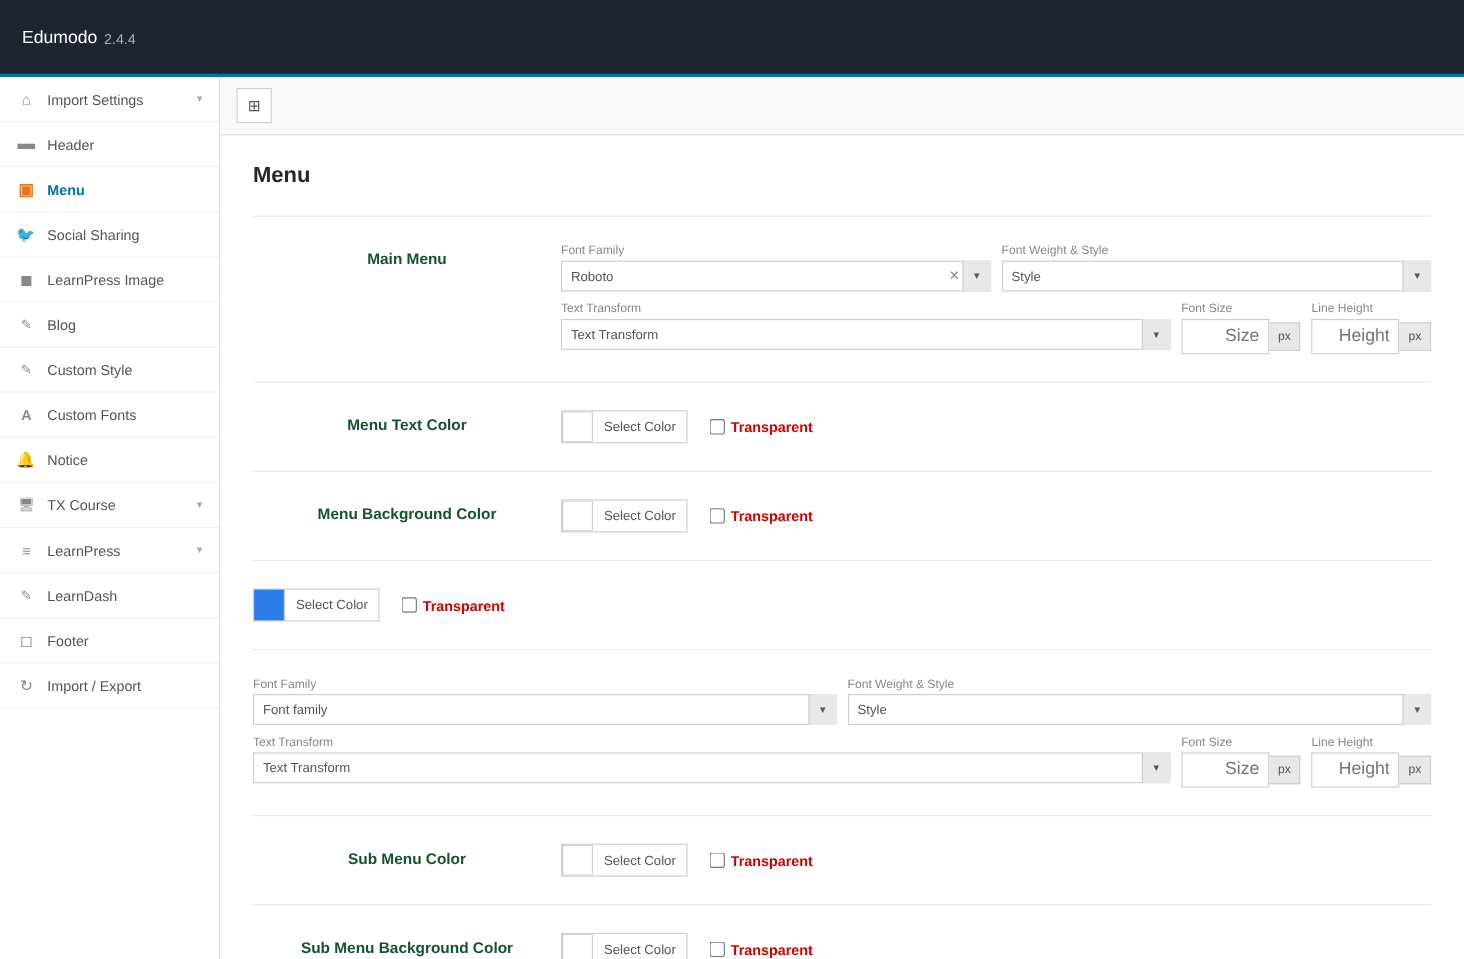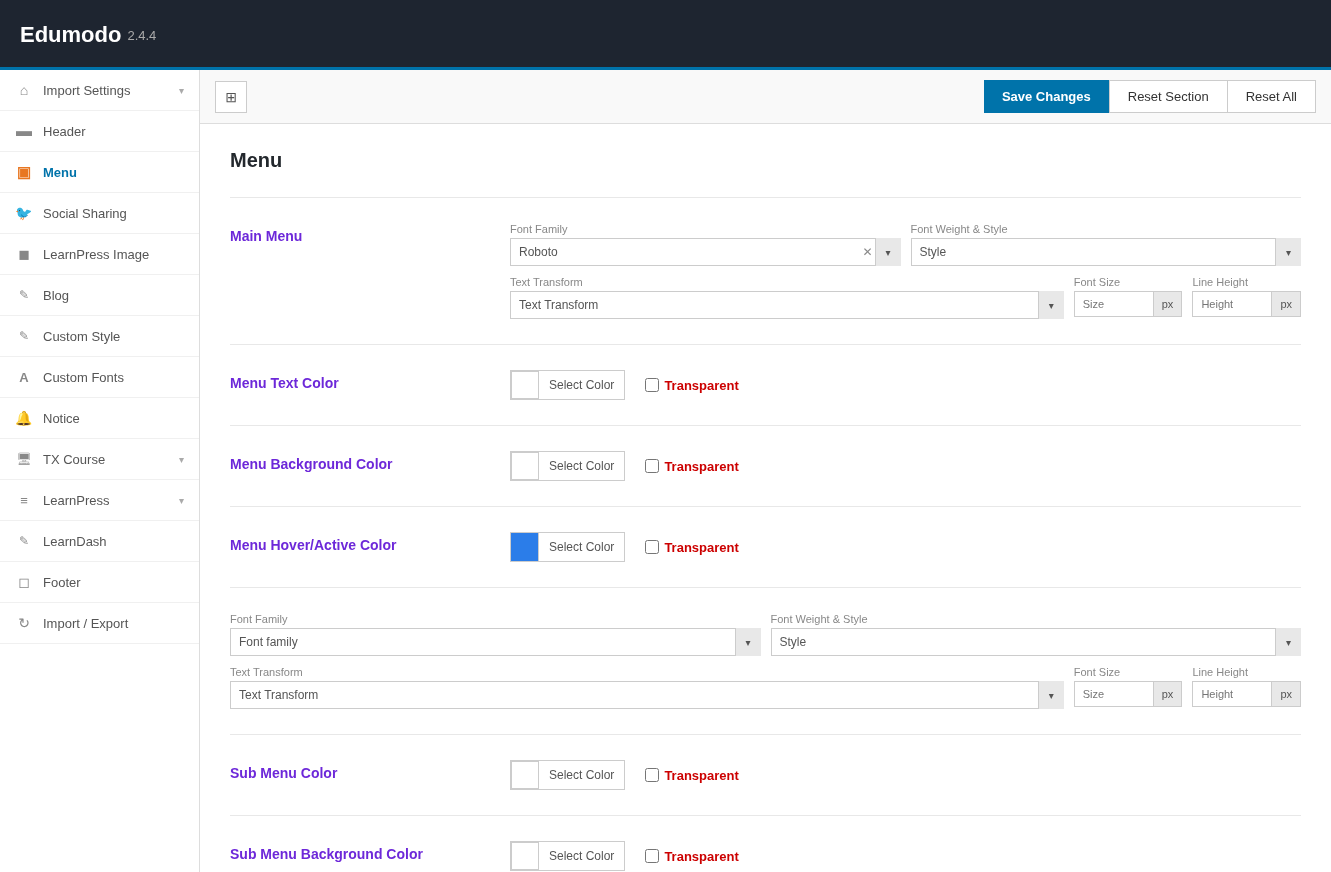--- a/index.html
+++ b/index.html
@@ -11,22 +11,22 @@
       height: 70px;
       display: flex;
       align-items: center;
       padding: 0 20px;
       position: fixed;
       top: 0; left: 0; right: 0;
       z-index: 100;
     }
     .top-bar-title {
       color: #fff;
-      font-size: 22px;
-      font-weight: 700;
+      font-size: 16px;
+      font-weight: 400;
     }
     .top-bar-version {
       color: #aaa;
       font-size: 13px;
       margin-left: 6px;
     }
     .top-bar-accent {
       position: absolute;
       bottom: 0; left: 0; right: 0;
       height: 3px;
@@ -149,22 +149,23 @@
       border-top: 1px solid #e8e8e8;
       padding: 25px 0;
       display: flex;
       align-items: flex-start;
     }
     .section-label {
       width: 280px;
       flex-shrink: 0;
       font-size: 14px;
       font-weight: 600;
-      color: #6d28d9;
+      color: #14532d;
       padding-top: 5px;
+      text-align: center;
     }
     .section-controls {
       flex: 1;
     }
 
     
     .font-controls-row1 {
       display: flex;
       gap: 10px;
       margin-bottom: 10px;
@@ -239,24 +240,24 @@
     }
 
     
     .px-input-wrap {
       display: flex;
       align-items: center;
     }
     .px-input-wrap input {
       border: 1px solid #ccc;
       padding: 6px 8px;
-      font-size: 11px;
+      font-size: 16px;
       color: #be185d;
       width: 80px;
-      text-align: left;
+      text-align: right;
     }
     .px-label {
       background: #e8e8e8;
       border: 1px solid #ccc;
       border-left: none;
       padding: 6px 8px;
       font-size: 11px;
       color: #555;
     }
 
@@ -366,25 +367,20 @@
   <div class="sidebar-item">
     <span class="icon" style="font-size:14px;">↻</span>
     <span>Import / Export</span>
   </div>
 </div>
 
 <div class="main">
 
   <div class="toolbar">
     <div class="toolbar-icon">⊞</div>
-    <div class="toolbar-buttons">
-      <button class="btn-save">Save Changes</button>
-      <button class="btn-reset-section">Reset Section</button>
-      <button class="btn-reset-all">Reset All</button>
-    </div>
   </div>
 
   <div class="content">
     <div class="page-title">Menu</div>
 
     <div class="section-row">
       <div class="section-label">Main Menu</div>
       <div class="section-controls">
 
         <div class="font-controls-row1">
@@ -459,21 +455,20 @@
           <span class="color-select-text">Select Color</span>
         </div>
         <div class="transparent-wrap">
           <input type="checkbox" style="">
           <span class="transparent-label">Transparent</span>
         </div>
       </div>
     </div>
 
     <div class="section-row">
-      <div class="section-label">Menu Hover/Active Color</div>
       <div class="section-controls color-controls">
         <div class="color-swatch-btn">
           <div class="color-swatch" style="background:#2b7de9;"></div>
           <span class="color-select-text">Select Color</span>
         </div>
         <div class="transparent-wrap">
           <input type="checkbox" style="">
           <span class="transparent-label">Transparent</span>
         </div>
       </div>

